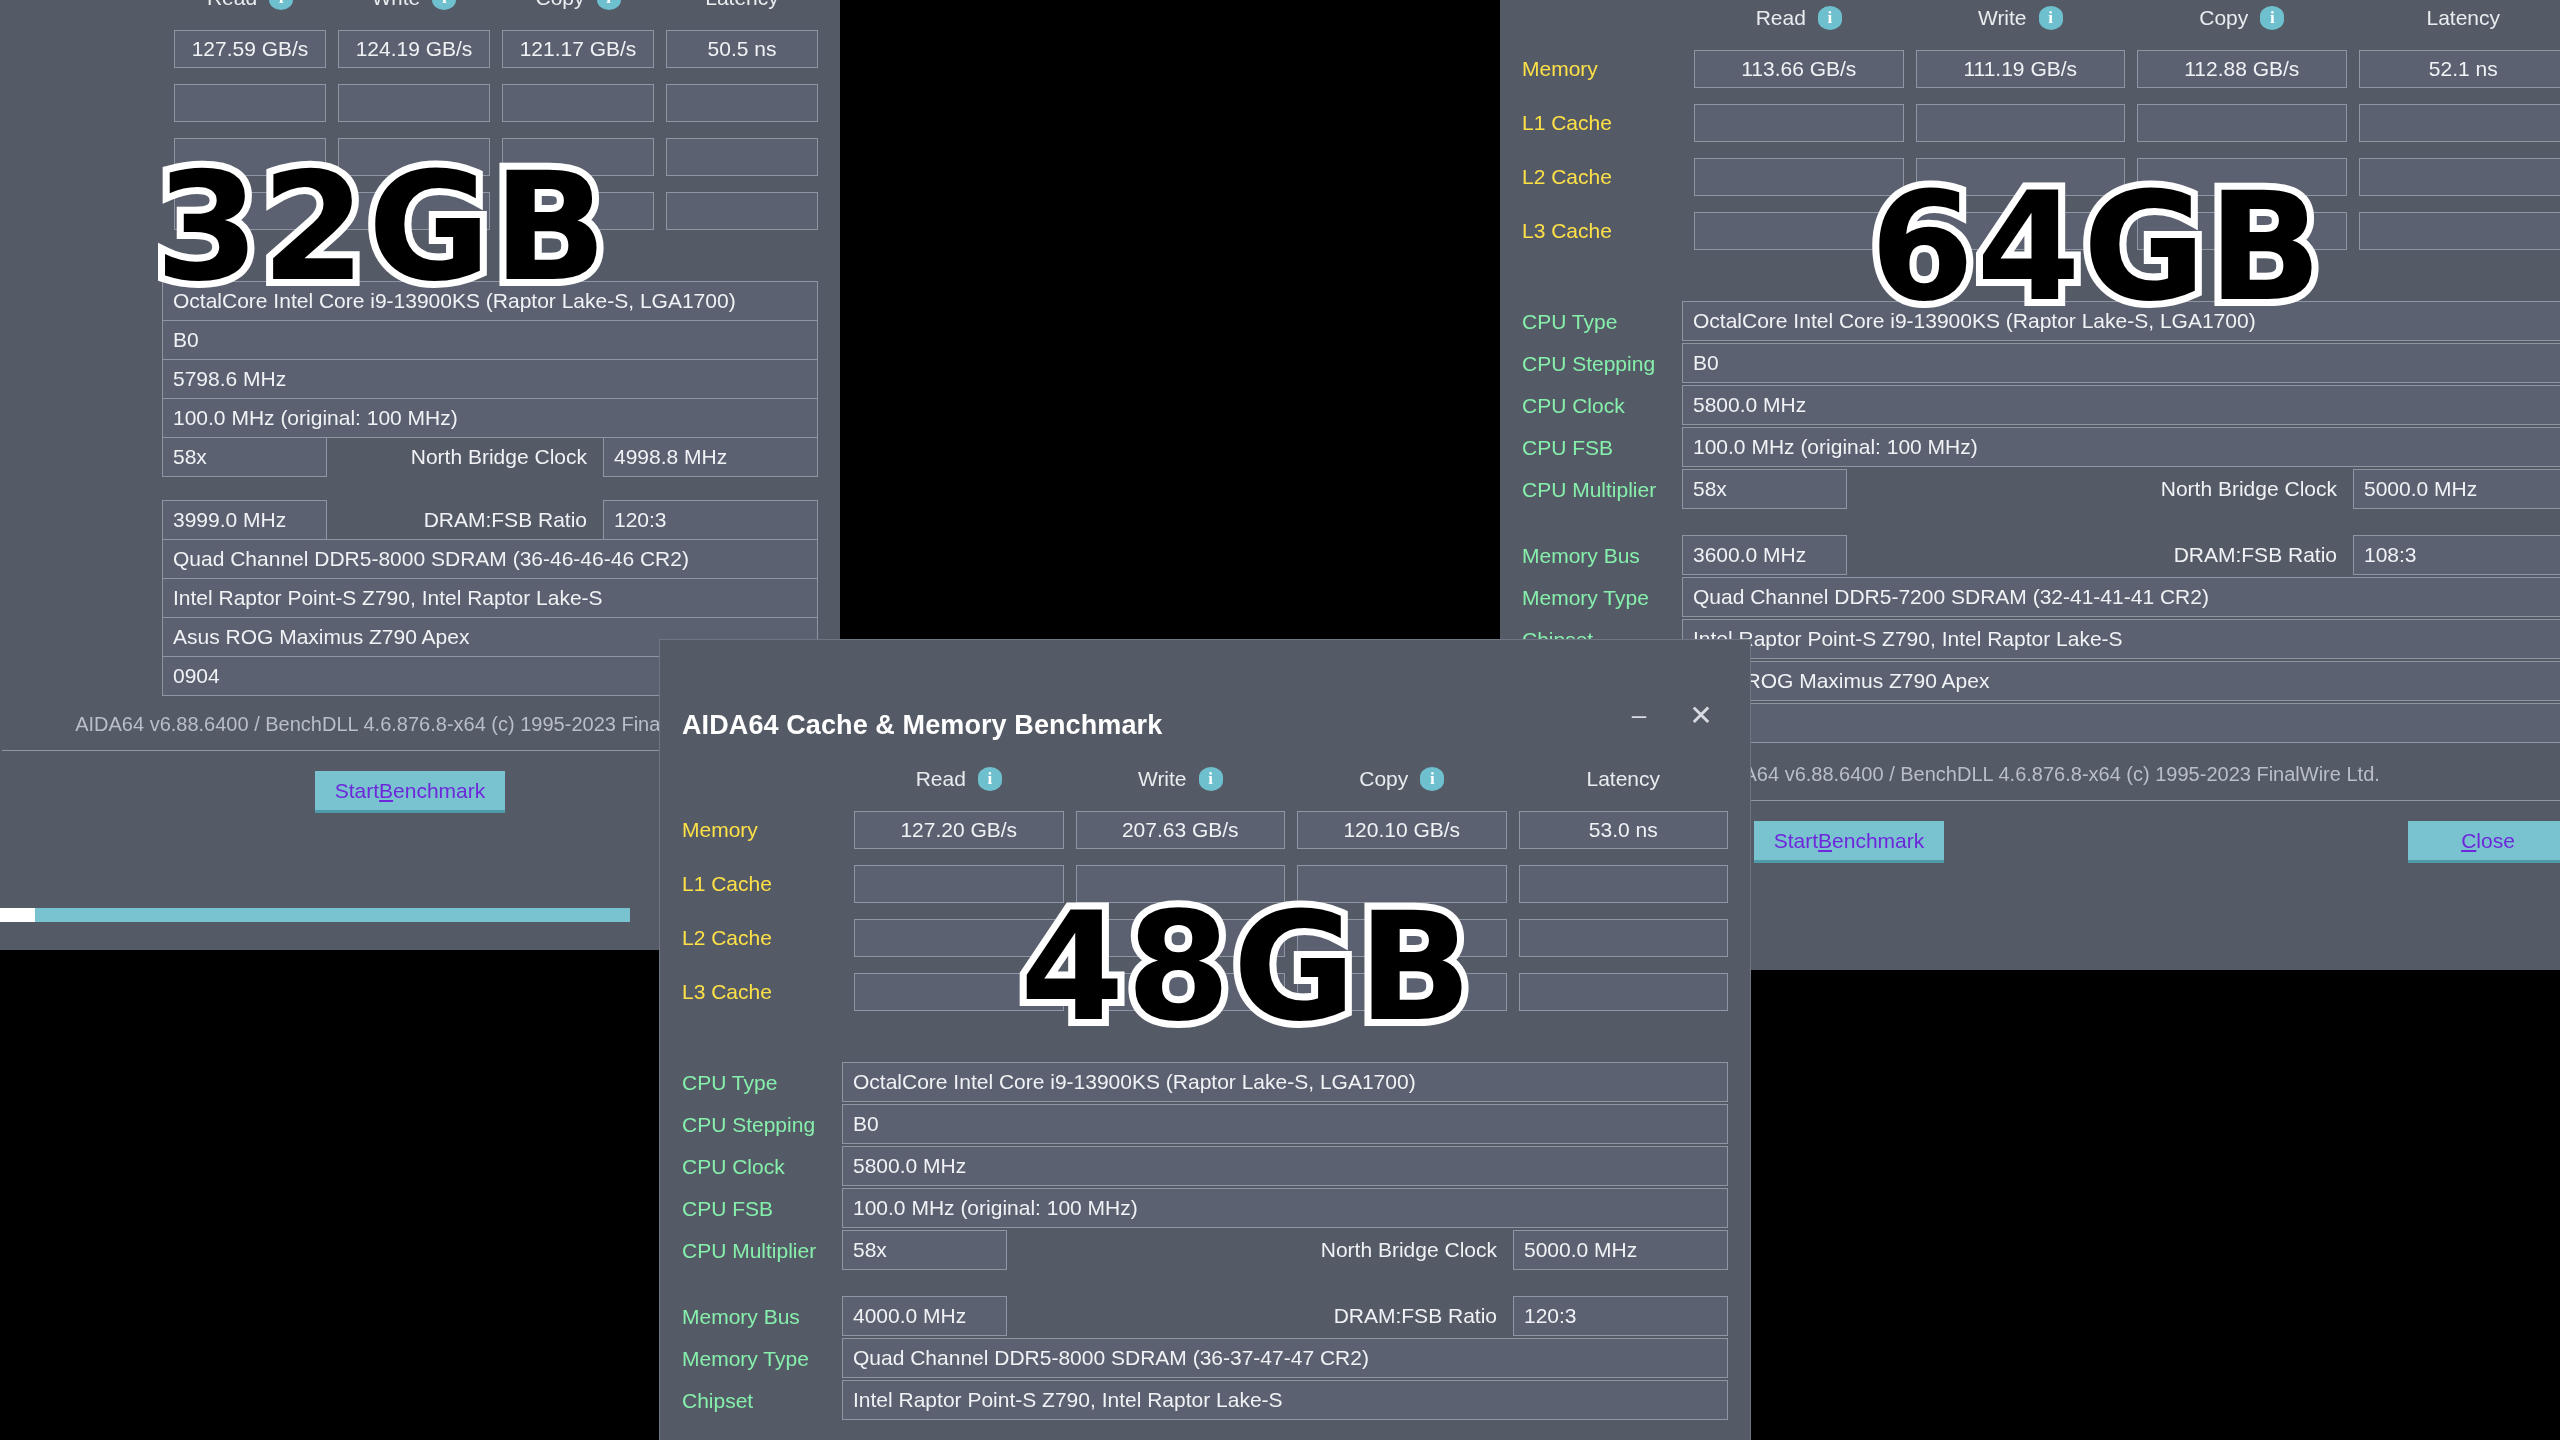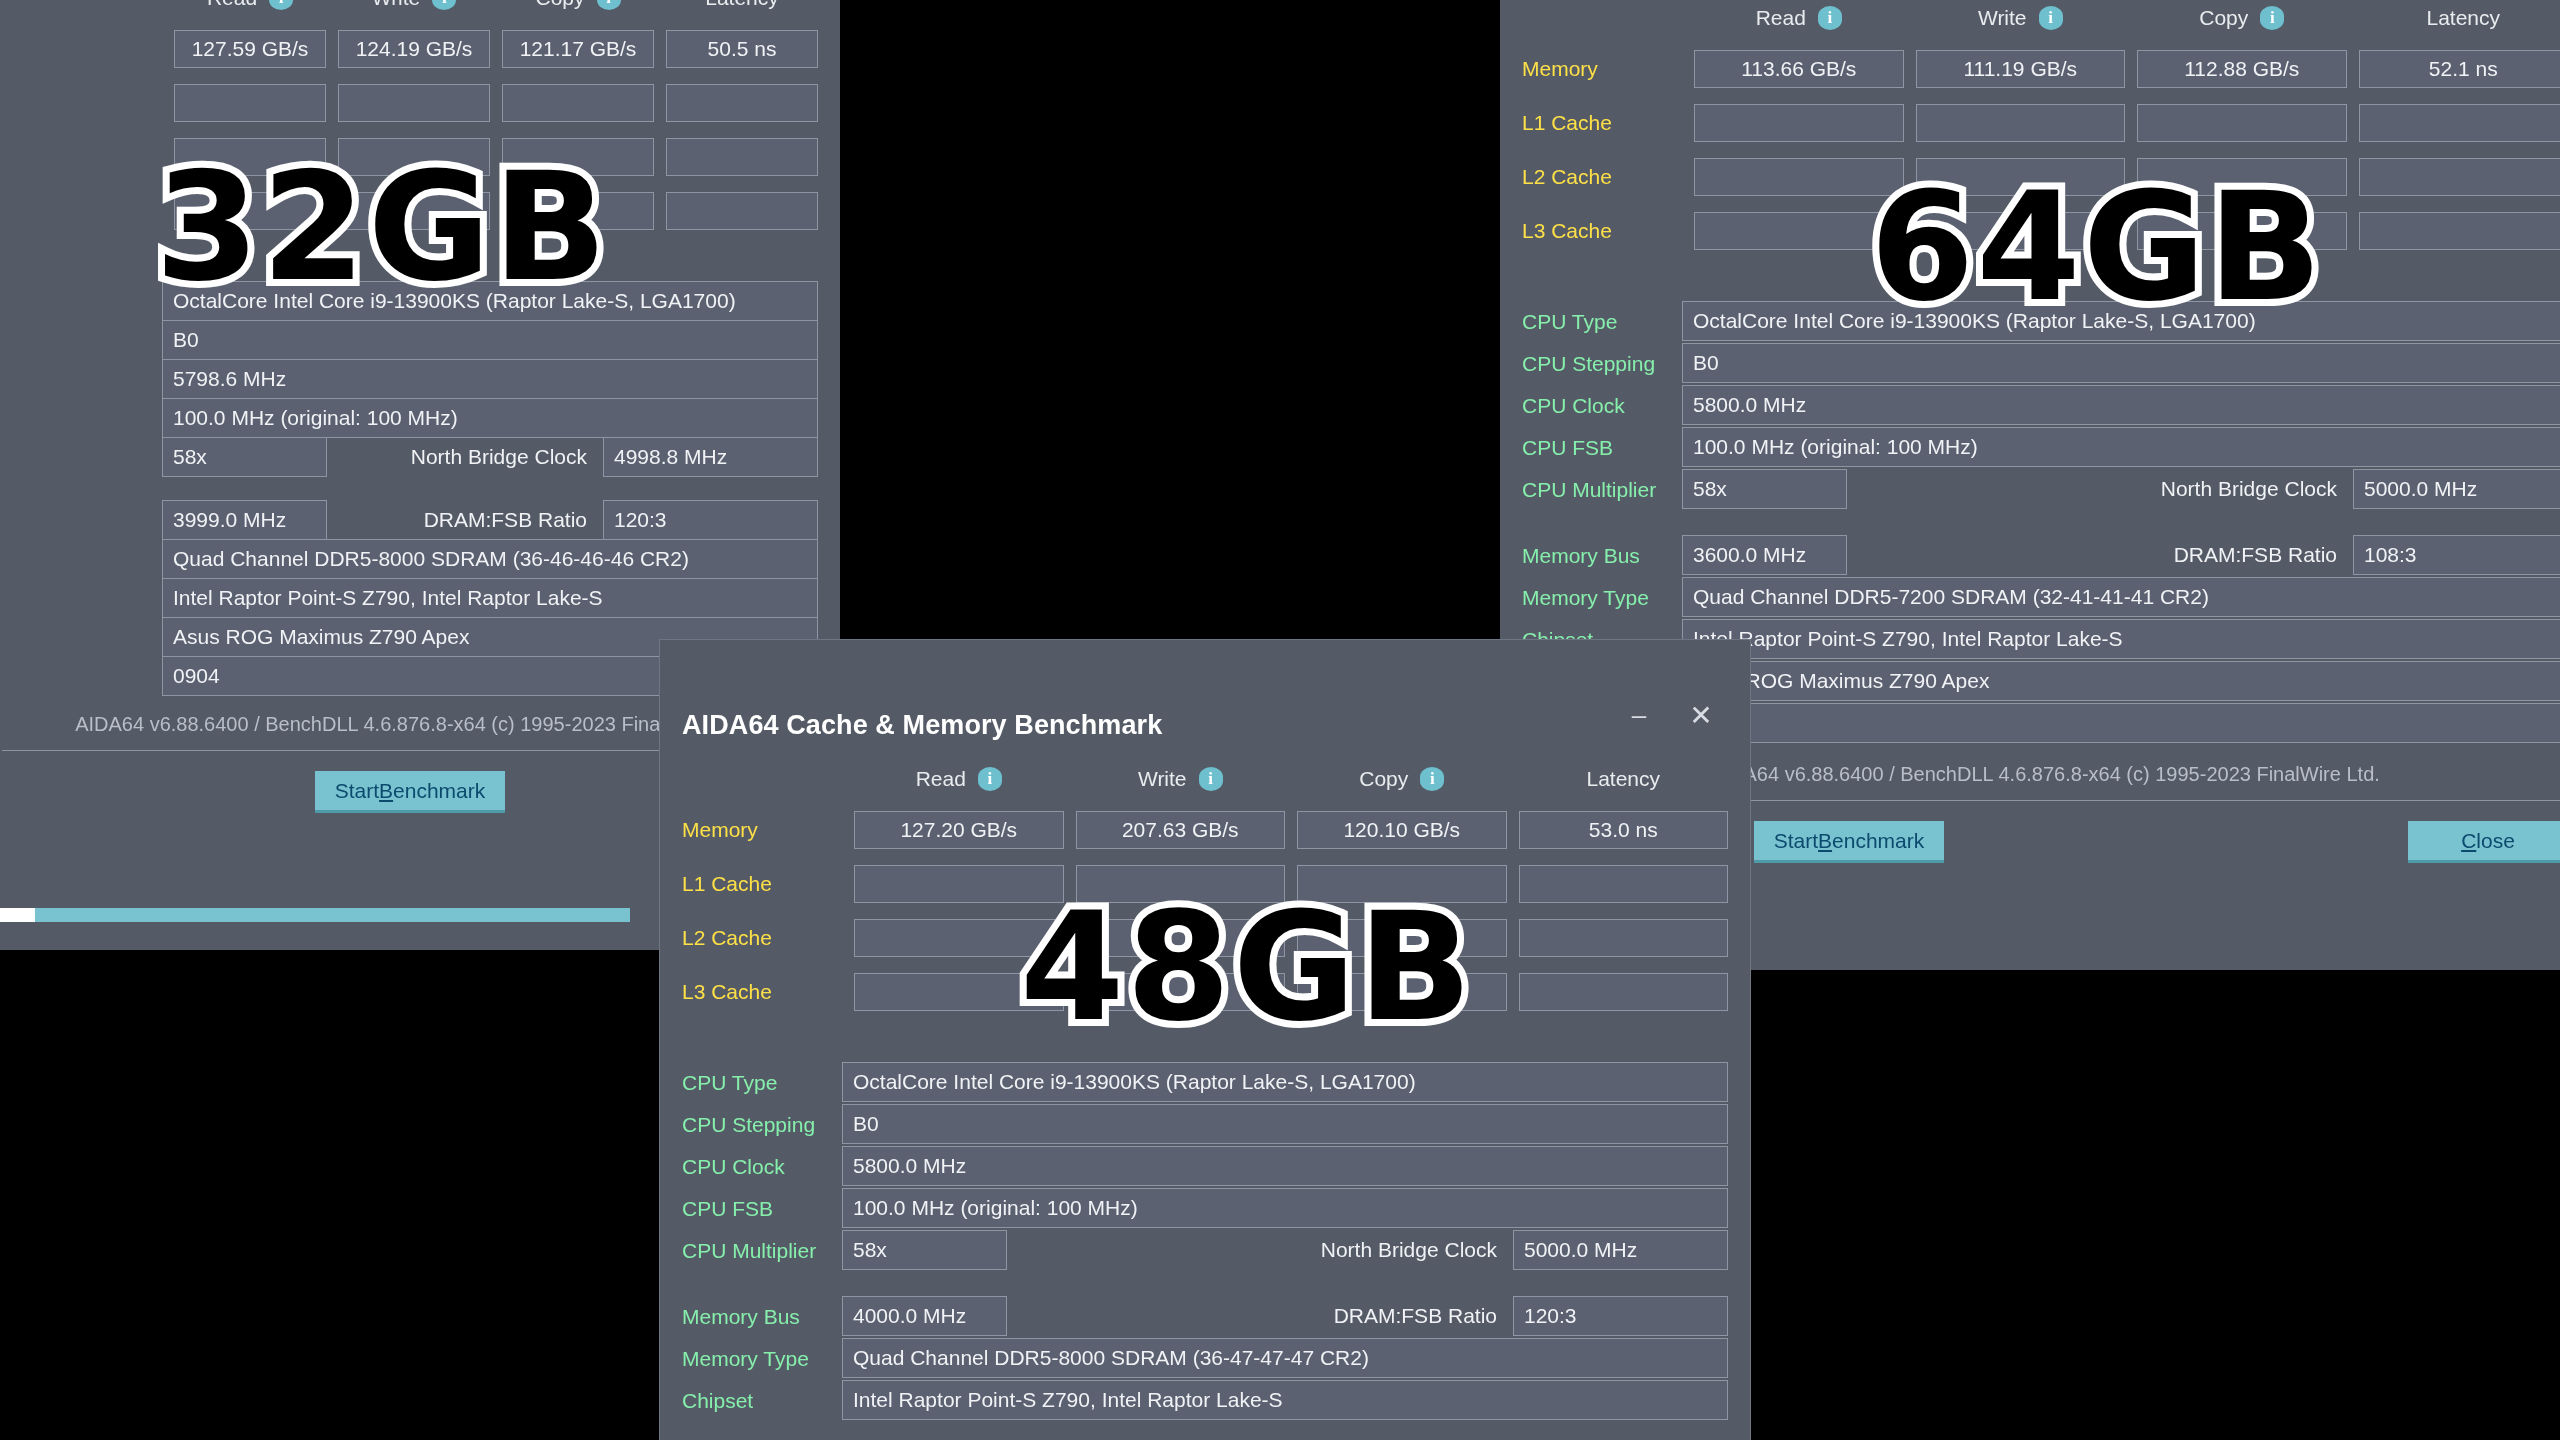--- a/index.html
+++ b/index.html
@@ -51,21 +51,21 @@
      font-size:21px; color:#f0f2f5; flex:1; margin-bottom:-1px; }
   .cell.narrow{ flex:0 0 165px; }
   .cell.plain{ border:none; background:transparent; flex:1;
      justify-content:flex-end; padding-right:16px; }
   .cell.ratio{ flex:0 0 215px; }
   .gap{ height:24px; grid-column:1 / -1; }
 
   .footer-version{ text-align:center; font-size:20px; color:#b9bfc9;
      padding:18px 0 14px; border-bottom:1px solid #8f96a3; }
   .footer-btns{ display:flex; align-items:center; padding:20px 0 0 0; }
-  .btn{ background:#79c3d0; color:#0c4a6e; font-size:21px; height:42px;
+  .btn{ background:#79c3d0; color:#6d28d9; font-size:21px; height:42px;
      min-width:190px; display:flex; align-items:center; justify-content:center;
      border-bottom:3px solid #4e9aa8; }
   .btn u{ text-decoration:underline; }
   .btn-center{ margin:0 auto; }
   .btn-right{ margin-left:auto; min-width:160px; }
 
   
   .overlay{ position:absolute; font-size:150px; font-weight:bold;
      color:#000; -webkit-text-stroke:14px #ffffff; paint-order:stroke fill;
      font-family:"DejaVu Sans", sans-serif; letter-spacing:2px;
@@ -380,21 +380,21 @@
         <div class="gap"></div>
 
         <div class="lbl">Memory Bus</div>
         <div class="cellrow">
           <div class="cell narrow">4000.0 MHz</div>
           <div class="cell plain">DRAM:FSB Ratio</div>
           <div class="cell ratio">120:3</div>
         </div>
         <div class="lbl">Memory Type</div>
         <div class="cellrow">
-          <div class="cell">Quad Channel DDR5-8000 SDRAM  (36-47-47-47 CR2)</div>
+          <div class="cell">Quad Channel DDR5-8000 SDRAM  (36-37-47-47 CR2)</div>
         </div>
         <div class="lbl">Chipset</div>
         <div class="cellrow">
           <div class="cell">Intel Raptor Point-S Z790, Intel Raptor Lake-S</div>
         </div>
       </div>
     </div>
   </div>
 
   <div class="overlay ov-32">32GB</div>

